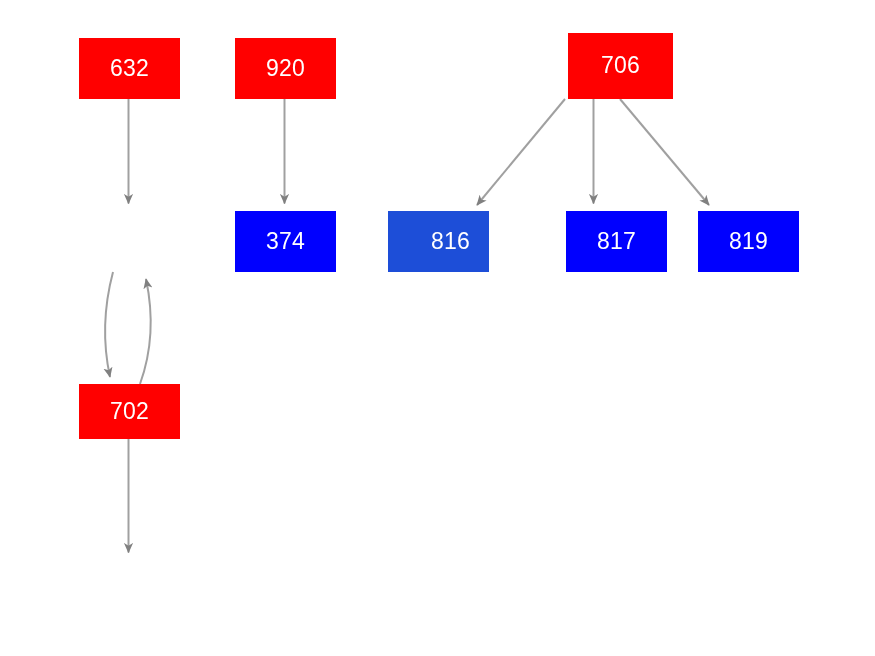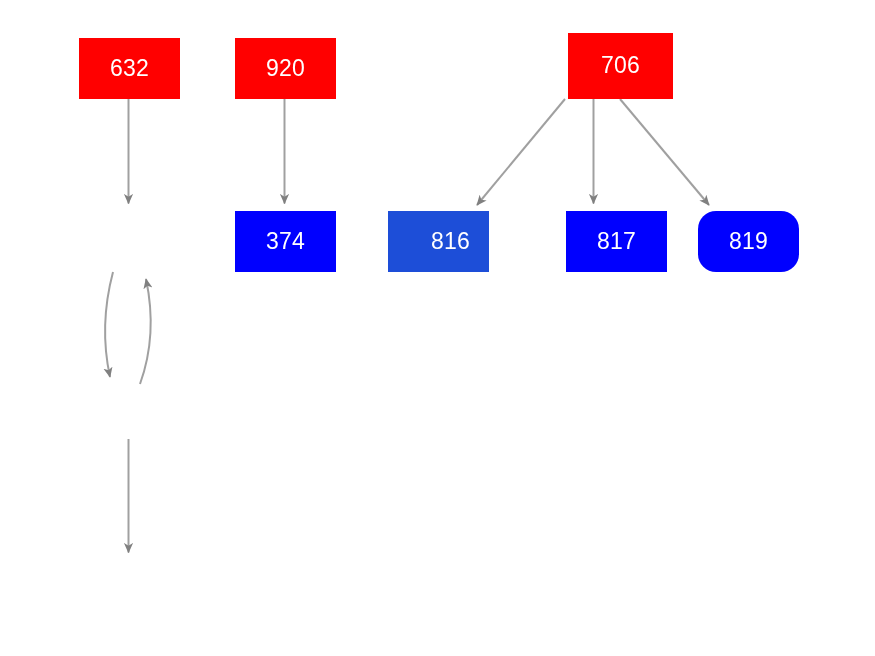--- a/index.html
+++ b/index.html
@@ -108,19 +108,22 @@
   </div>
 
   <div class="graph-node" style="left:388px; top:211px; width:101px; height:61px; background:#1d4ed8;padding-left:24px;">
     <span class="node-label">816</span>
   </div>
 
   <div class="graph-node" style="left:543px; top:211px; width:101px; height:61px; background:#0000ff;margin-left:23px;">
     <span class="node-label">817</span>
   </div>
 
-  <div class="graph-node" style="left:698px; top:211px; width:101px; height:61px; background:#0000ff;border-radius:18px;">
+  <div class="graph-node" style="left:698px; top:211px; width:101px; height:61px; background:#0000ff;">
     <span class="node-label">819</span>
   </div>
 
+  <div class="graph-node" style="left:79px; top:384px; width:101px; height:55px; background:#ff0000;">
+    <span class="node-label">702</span>
+  </div>
 
 
 </div>
 
 </body></html>

